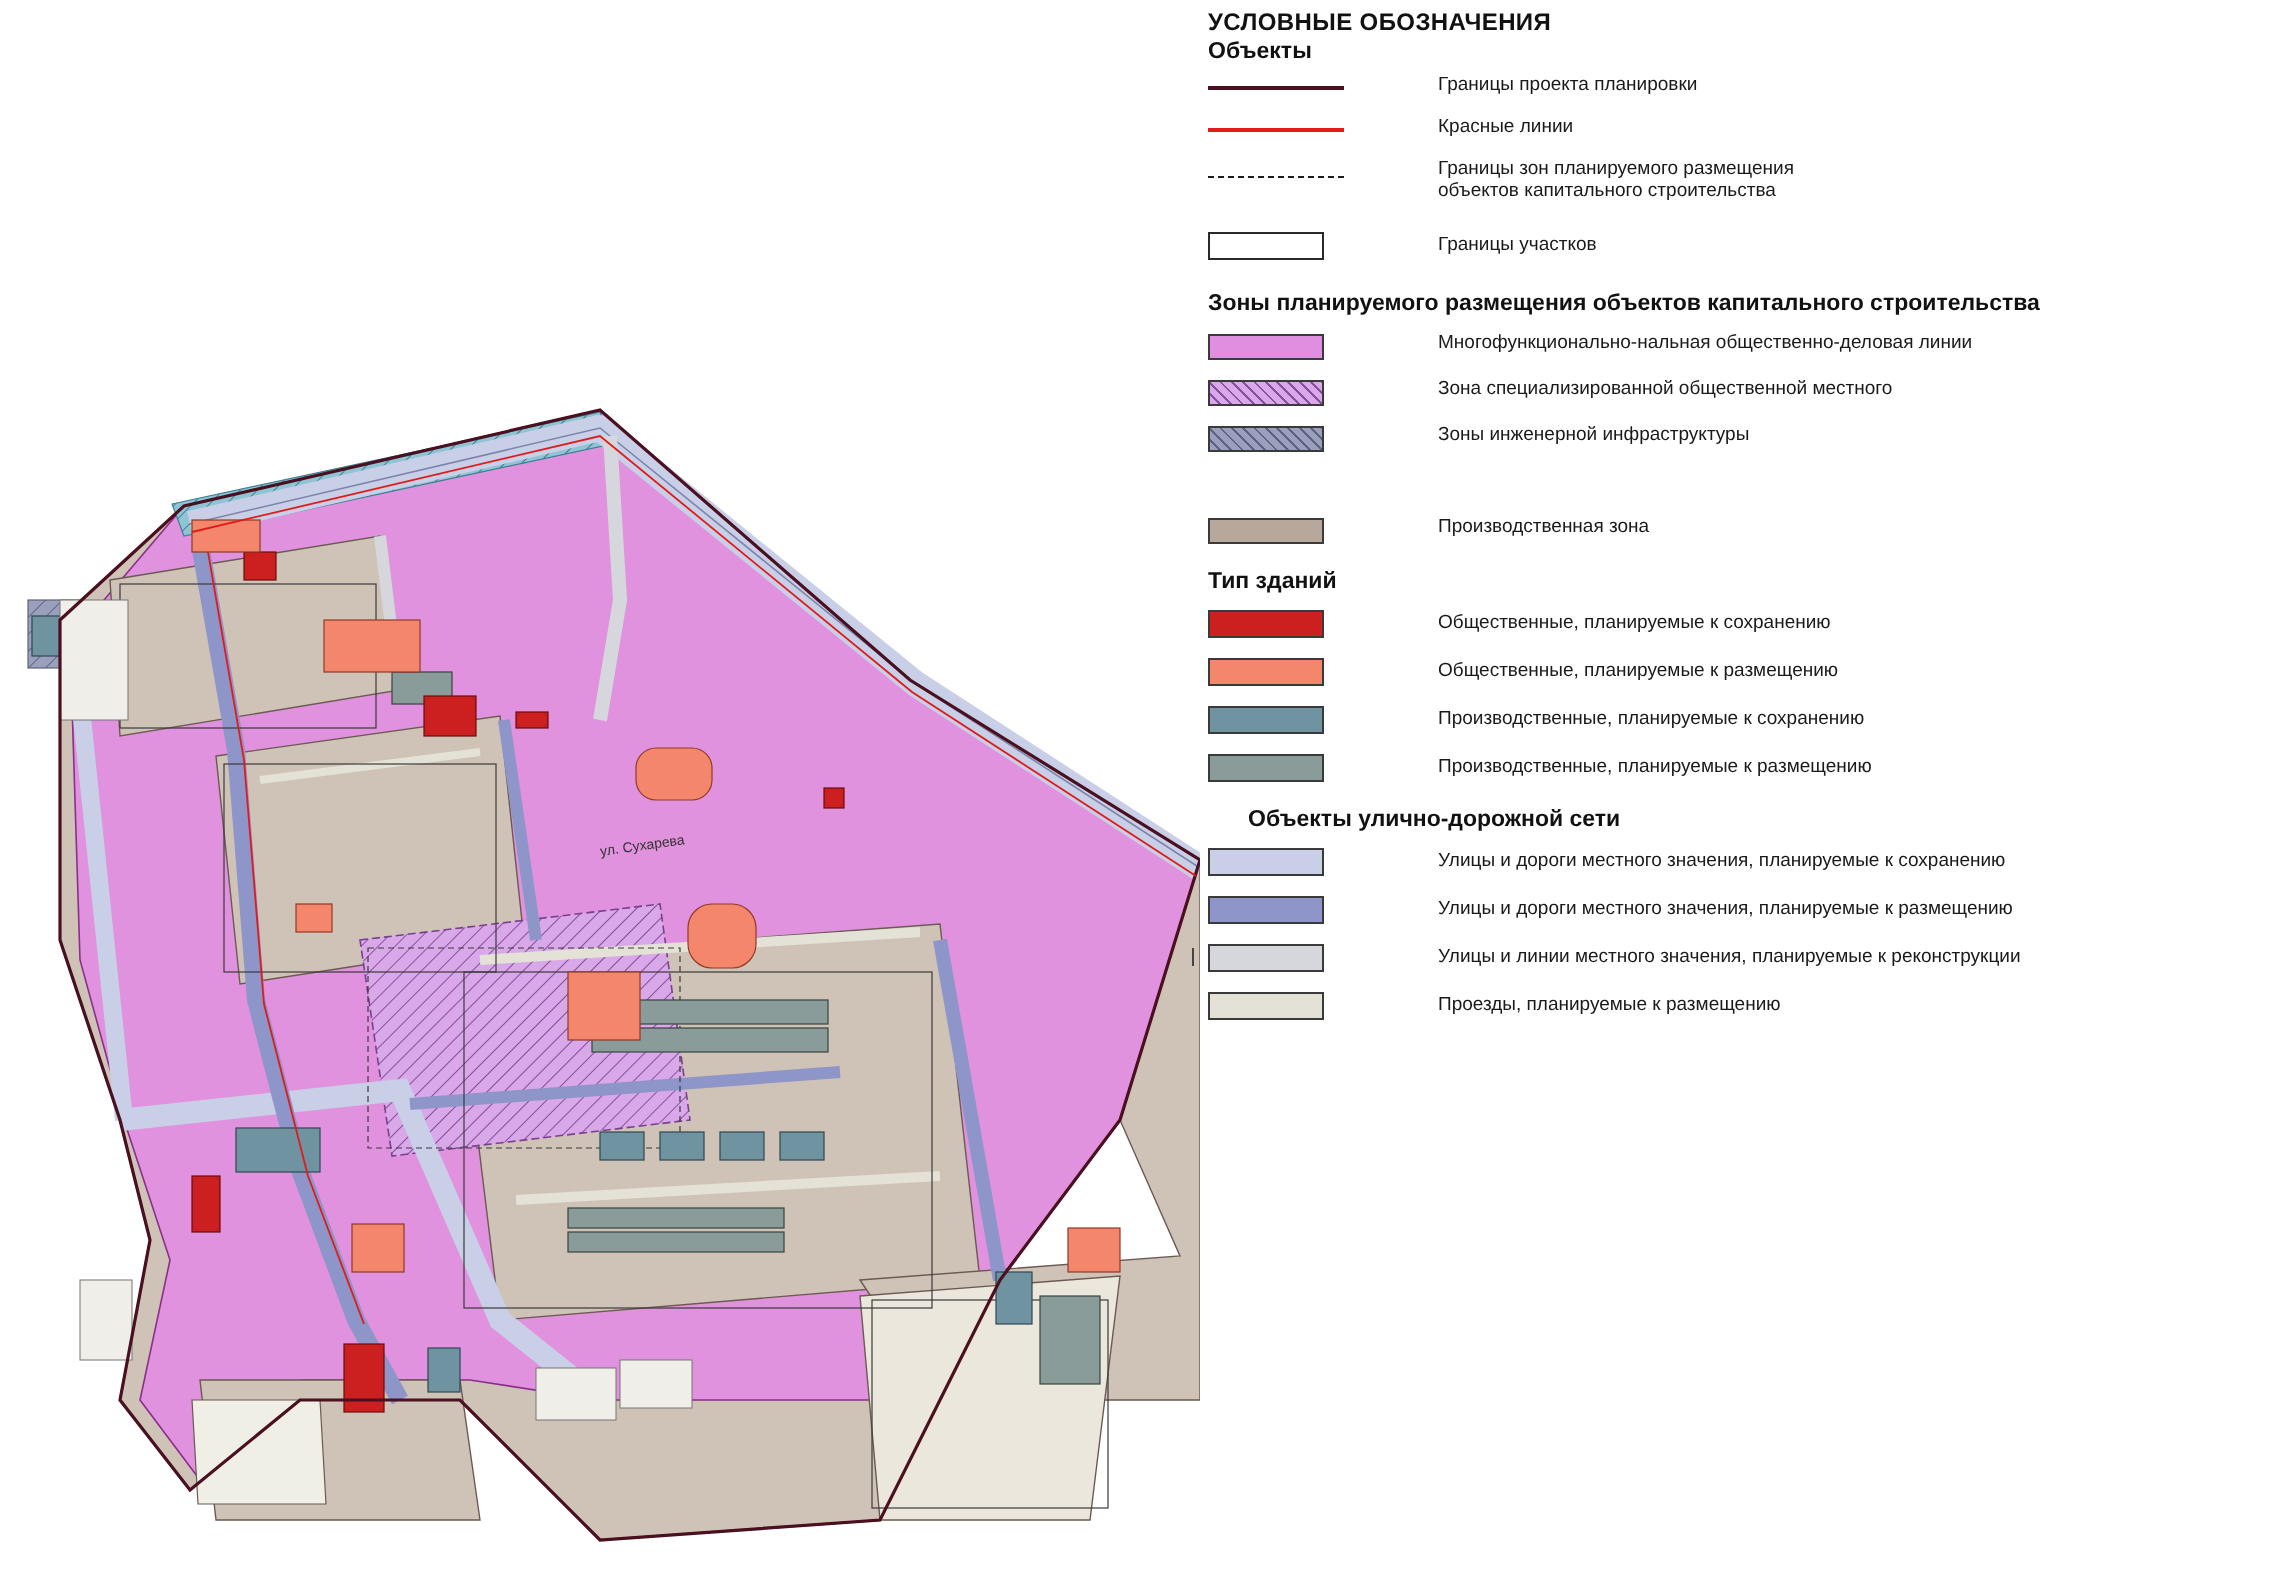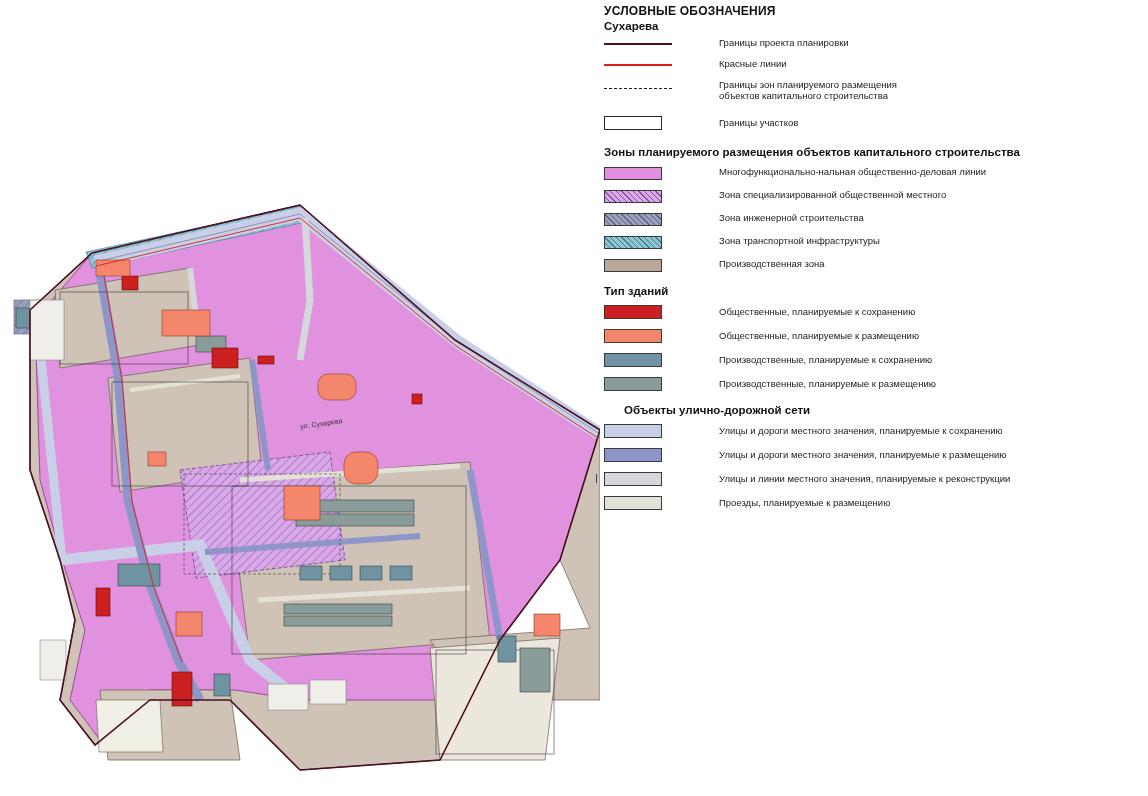--- a/index.html
+++ b/index.html
@@ -240,21 +240,21 @@
       <path d="M 104,276 L 122,380 L 132,502 L 154,588 L 182,662"></path>
     </g>
   </svg>
 
   <div class="street-label" style="left:300px; top:420px; transform: rotate(-8deg);">ул. Сухарева</div>
 </div>
 
 <div id="legend">
   <div class="legend-title">УСЛОВНЫЕ ОБОЗНАЧЕНИЯ</div>
 
-  <div class="legend-section-head" style="left:8px; top:20px;">Сухарева</div>
+  <div class="legend-section-head" style="left:8px; top:20px;">Объекты</div>
 
   <div class="legend-row" style="left:0px; top:37px; width:540px;">
     <div class="line-sample" style="border-top-color:#4a1020; border-top-width:2px;"></div>
     <div class="legend-label">Границы проекта планировки</div>
   </div>
 
   <div class="legend-row" style="left:0px; top:58px; width:540px;">
     <div class="line-sample" style="border-top-color:#e01b1b; border-top-width:2.5px;"></div>
     <div class="legend-label">Красные линии</div>
   </div>
@@ -277,27 +277,23 @@
     <div class="legend-label">Многофункционально-нальная общественно-деловая линии</div>
   </div>
 
   <div class="legend-row" style="left:0px; top:189px; width:540px;">
     <div class="swatch" style="background:repeating-linear-gradient(45deg,#d9a8e8 0 3px,#8a4f9e 3px 4px);"></div>
     <div class="legend-label">Зона специализированной общественной местного</div>
   </div>
 
   <div class="legend-row" style="left:0px; top:212px; width:540px;">
     <div class="swatch" style="background:repeating-linear-gradient(45deg,#9aa0bb 0 3px,#5c627f 3px 4px);"></div>
-    <div class="legend-label">Зона инженерной строительства</div>
-  </div>
-
-  <div class="legend-row" style="left:0px; top:235px; width:540px;">
-    <div class="swatch" style="background:repeating-linear-gradient(45deg,#8fc4d4 0 3px,#3f7f90 3px 4px);"></div>
-    <div class="legend-label">Зона транспортной инфраструктуры</div>
-  </div>
+    <div class="legend-label">Зоны инженерной инфраструктуры</div>
+  </div>
+
 
   <div class="legend-row" style="left:0px; top:258px; width:540px;">
     <div class="swatch" style="background:#b8a79b;"></div>
     <div class="legend-label">Производственная зона</div>
   </div>
 
   <div class="legend-section-head" style="left:8px; top:285px;">Тип зданий</div>
 
   <div class="legend-row" style="left:0px; top:304px; width:540px;">
     <div class="swatch" style="background:#cc1f1f; height:14px;"></div>

